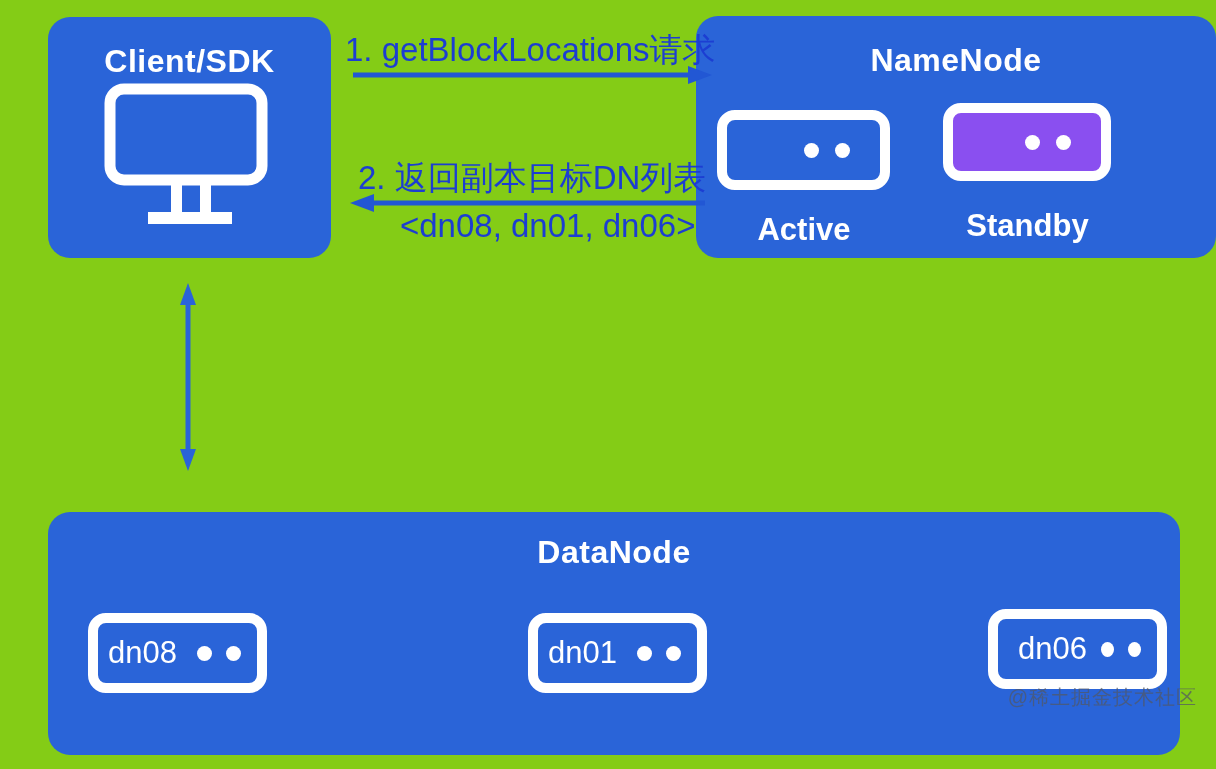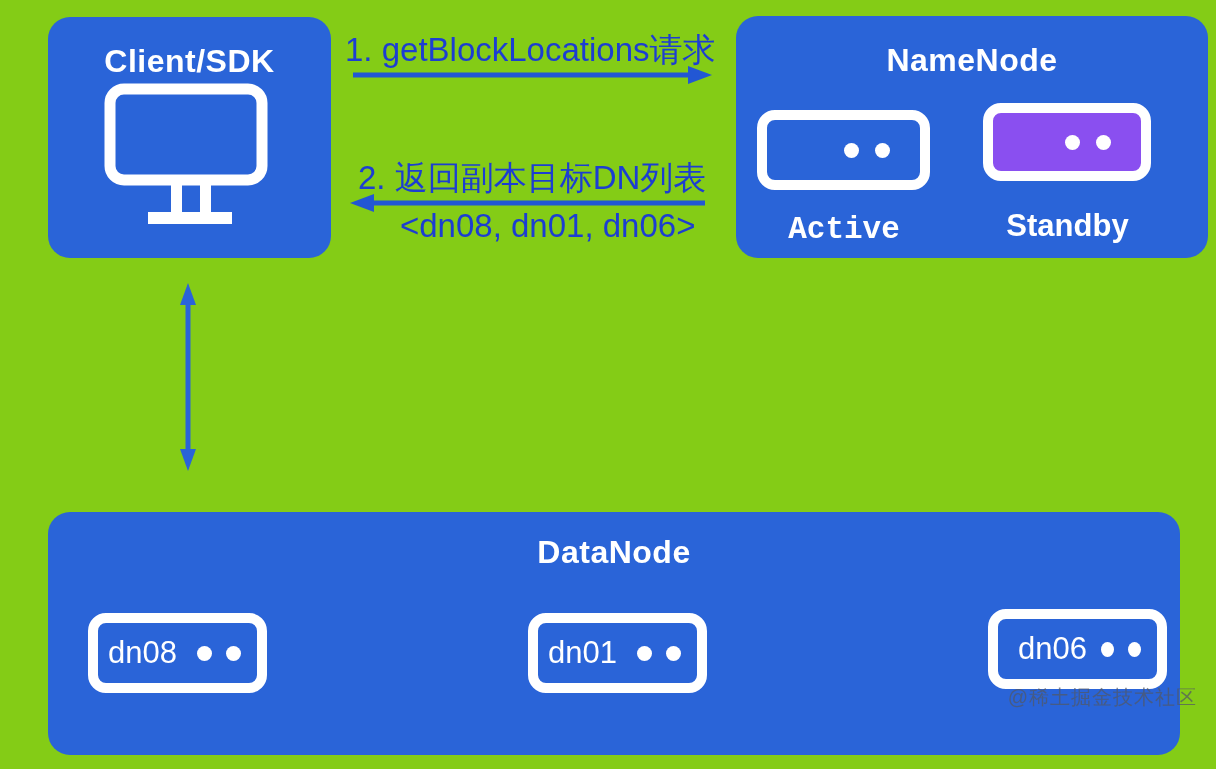--- a/index.html
+++ b/index.html
@@ -14,21 +14,21 @@
     overflow: hidden;
   }
 
   
   .box {
     position: absolute;
     background: #2a64d8;
     border-radius: 22px;
   }
   .box-client   { left: 48px;  top: 17px;  width: 283px;  height: 241px; }
-  .box-namenode { left: 736px; top: 16px;  width: 472px;  height: 242px; }
+  .box-namenode { left: 696px; top: 16px;  width: 520px;  height: 242px; }
   .box-datanode { left: 48px;  top: 512px; width: 1132px; height: 243px; }
 
   .box-title {
     position: absolute;
     left: 0; right: 0;
     text-align: center;
     color: #ffffff;
     font-size: 32px;
     font-weight: 600;
     letter-spacing: 0.5px;
@@ -58,21 +58,21 @@
     border-radius: 50%;
     background: #ffffff;
   }
   .server-label {
     position: absolute;
     color: #ffffff;
     font-size: 31px;
     font-weight: 600;
     text-align: center;
   }
-  .label-active  { left: 18px;  top: 196px; width: 180px; font-family: Liberation Mono, monospace; }
+  .label-active  { left: 18px;  top: 196px; width: 180px; }
   .label-standby { left: 244px; top: 192px; width: 175px; }
 
   
   .chip {
     position: absolute;
     width: 179px; height: 80px;
     border: 10px solid #ffffff;
     border-radius: 18px;
     display: flex;
     align-items: center;

